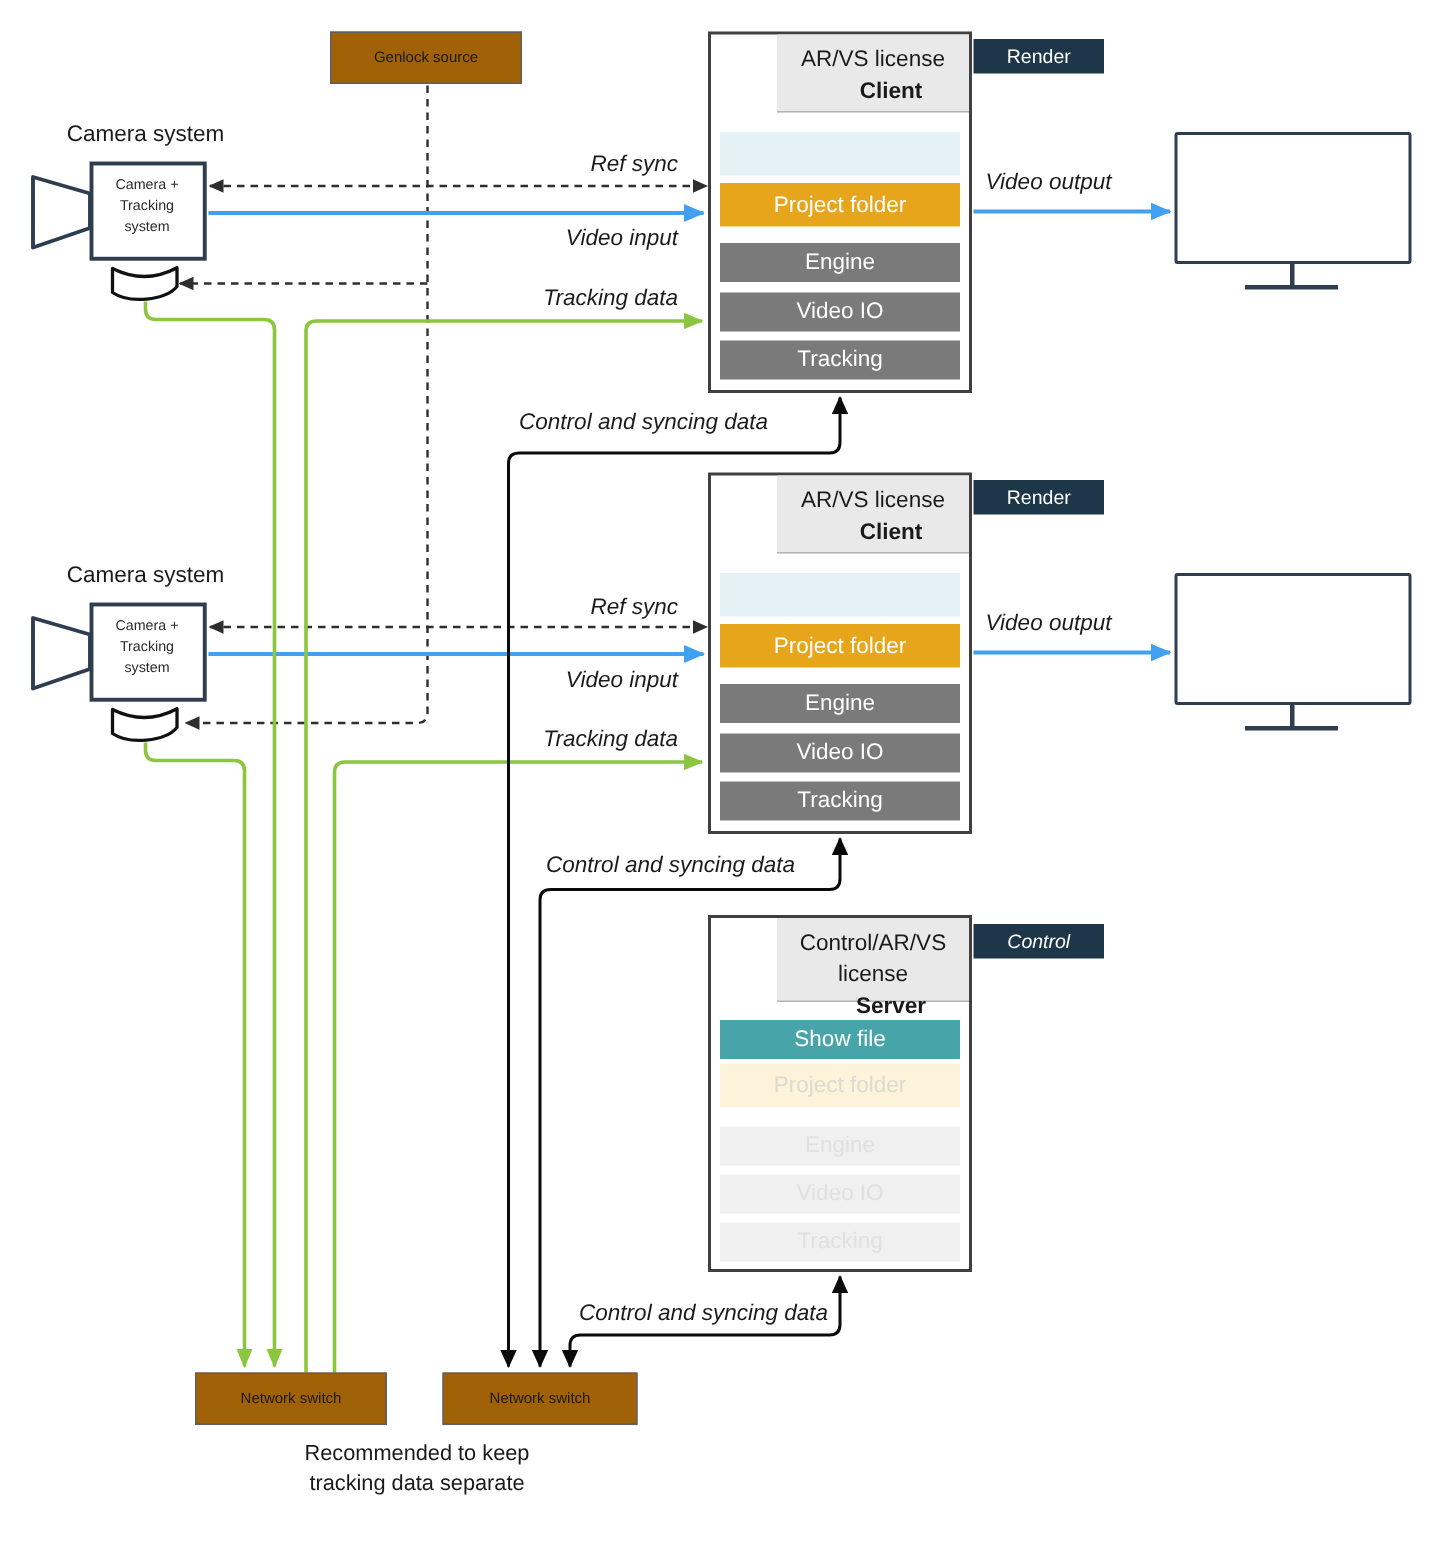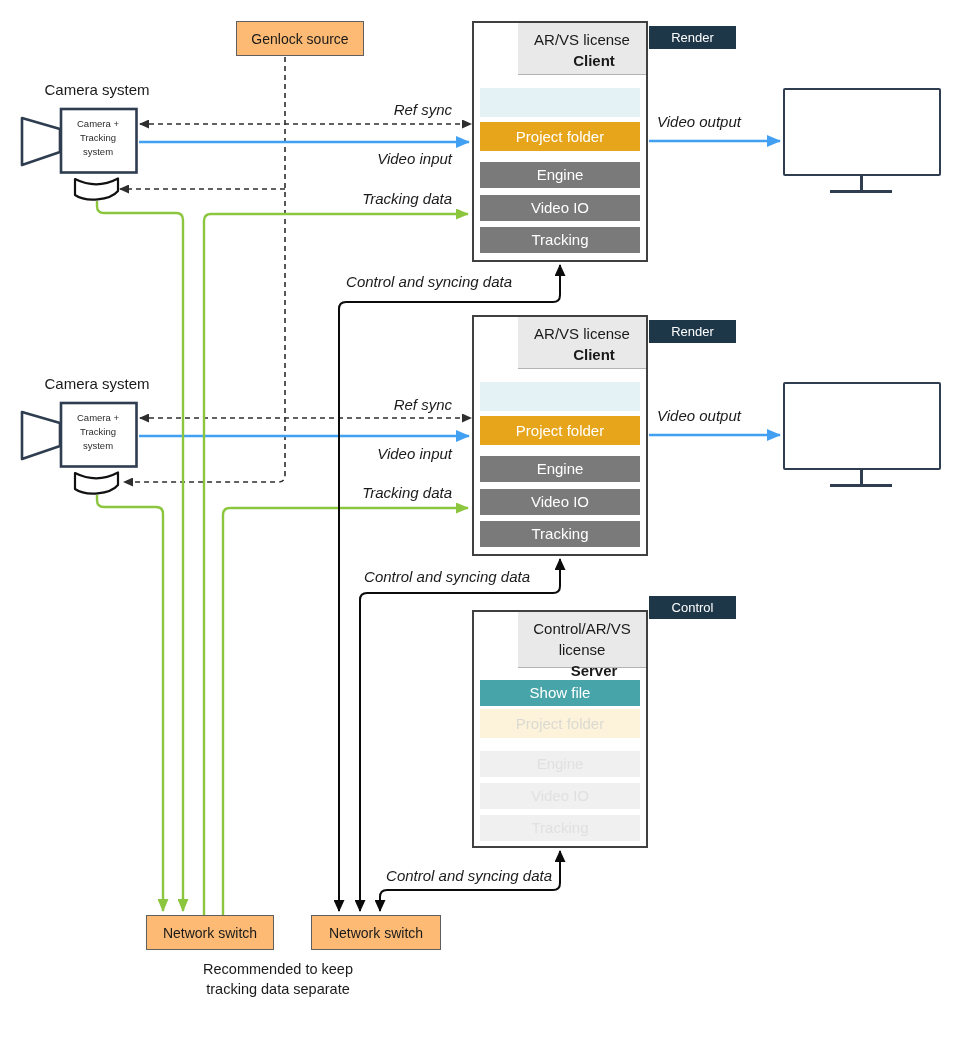--- a/index.html
+++ b/index.html
@@ -5,23 +5,23 @@
   html,body{margin:0;padding:0;background:#ffffff;}
   .canvas{
     position:relative;width:961px;height:1039px;background:#ffffff;overflow:hidden;
     font-family:"Liberation Sans","DejaVu Sans",sans-serif;color:#1a1a1a;
   }
   .abs{position:absolute;}
   svg.layer{position:absolute;left:0;top:0;}
 
   
   .simplebox{
-    position:absolute;background:#fdba74;border:1.7px solid #5f5f5f;
+    position:absolute;background:#a16207;border:1.7px solid #5f5f5f;
     display:flex;align-items:center;justify-content:center;
-    font-size:14px;box-sizing:border-box;margin-left:16px;
+    font-size:10px;box-sizing:border-box;
   }
 
   
   .component{
     position:absolute;left:472px;width:176px;background:#fff;
     border:2px solid #404040;box-sizing:border-box;
   }
   .chead{
     position:absolute;left:0;right:0;top:0;background:#E9E9E9;
     border-bottom:1px solid #b3b3b3;text-align:center;box-sizing:border-box;margin-left:44px;
@@ -164,21 +164,21 @@
     <div class="chead" style="height:56px;">
       <div class="lic">Control/AR/VS license</div>
       <div class="role">Server</div>
     </div>
     <div class="row teal" style="top:68px;height:26px;">Show file</div>
     <div class="row cream" style="top:97px;height:29px;">Project folder</div>
     <div class="row faded" style="top:139px;height:26px;">Engine</div>
     <div class="row faded" style="top:171px;height:26px;">Video IO</div>
     <div class="row faded" style="top:203px;height:26px;">Tracking</div>
   </div>
-  <div class="tag" style="top:596px;">Control</div>
+  <div class="tag" style="top:616px;font-style:italic;">Control</div>
 
   <div class="mon-screen" style="left:783px;top:88px;"></div>
   <div class="mon-pole" style="left:860px;top:176px;"></div>
   <div class="mon-base" style="left:830px;top:190px;"></div>
 
   <div class="mon-screen" style="left:783px;top:382px;"></div>
   <div class="mon-pole" style="left:860px;top:470px;"></div>
   <div class="mon-base" style="left:830px;top:484px;"></div>
 
   <div class="simplebox" style="left:130px;top:915px;width:128px;height:35px;">

